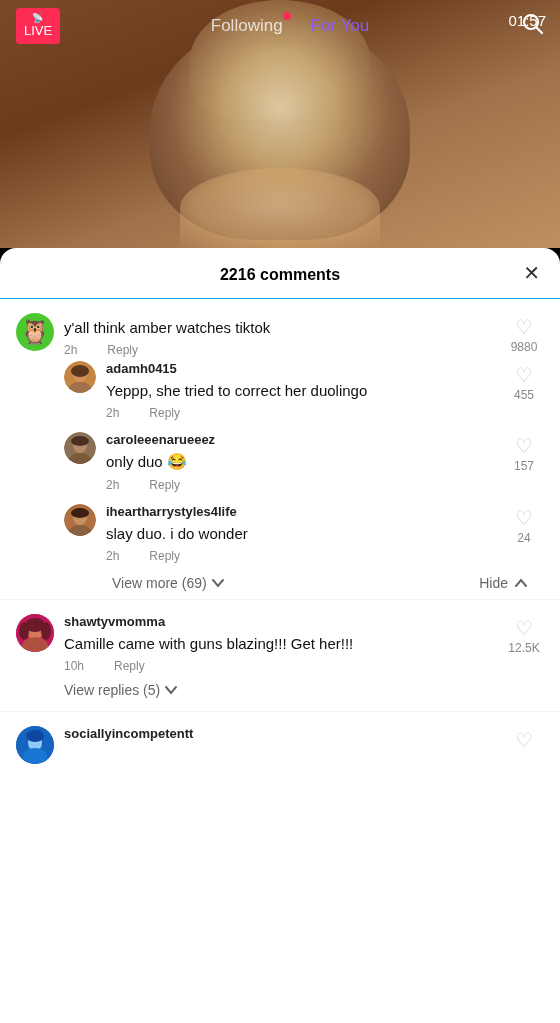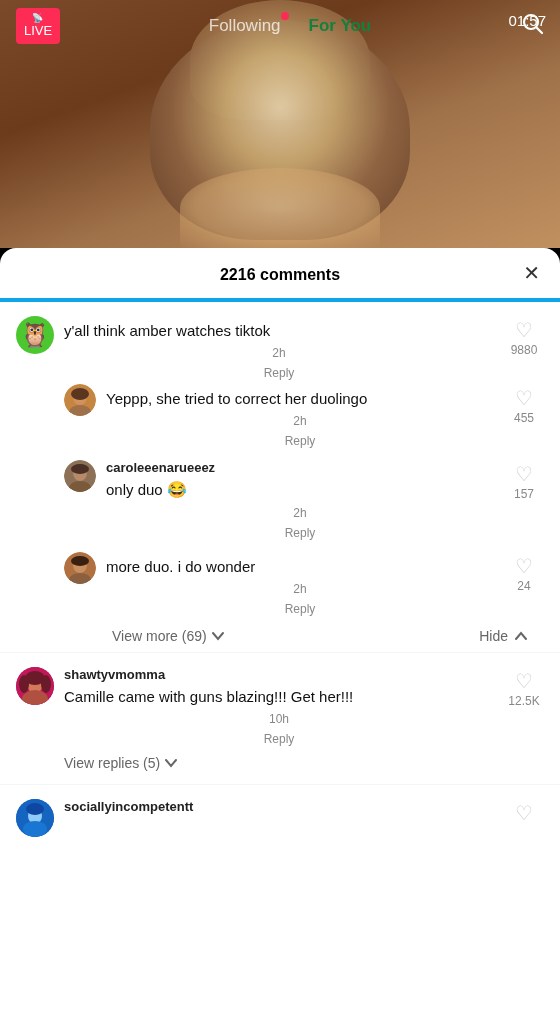--- a/index.html
+++ b/index.html
@@ -53,22 +53,22 @@
       align-items: center;
     }
     .nav-tab {
       font-size: 17px;
       color: rgba(255,255,255,0.75);
       font-weight: 500;
       cursor: pointer;
       position: relative;
     }
     .nav-tab.active {
-      color: #15803d;
-      font-weight: 700;
+      color: #8b5cf6;
+      font-weight: 400;
     }
     .nav-tab .dot {
       position: absolute;
       top: -4px;
       right: -8px;
       width: 8px;
       height: 8px;
       background: #fe2c55;
       border-radius: 50%;
     }
@@ -125,21 +125,21 @@
       border-radius: 16px 16px 0 0;
       min-height: 775px;
       padding-bottom: 20px;
     }
     .comments-header {
       display: flex;
       align-items: center;
       justify-content: center;
       padding: 18px 20px 14px;
       position: relative;
-      border-bottom: 4px solid #0ea5e9;
+      border-bottom: 1px solid #0ea5e9;
     }
     .comments-title {
       font-size: 16px;
       font-weight: 700;
       color: #000;
     }
     .close-btn {
       position: absolute;
       right: 20px;
       top: 50%;
@@ -198,24 +198,23 @@
       font-size: 13px;
     }
     .comment-text {
       font-size: 15px;
       color: #111;
       line-height: 1.4;
       margin-top: 4px;
     }
     .comment-meta {
       display: flex;
-      align-items: center;
-      gap: 6px;
+      align-items: flex-start;
+      gap: 30px;
       margin-top: 5px;
-      flex-direction: column;
     }
     .comment-time {
       font-size: 12px;
       color: #888;
     }
     .reply-btn {
       font-size: 12px;
       color: #888;
       cursor: pointer;
       font-weight: 500;
@@ -373,20 +372,21 @@
         <div class="reply-avatar">
           <div class="person-avatar person-bg1">
             <svg width="32" height="32" viewBox="0 0 32 32">
                 <ellipse cx="16" cy="13" rx="7" ry="8" fill="#d4915a"></ellipse>
                 <ellipse cx="16" cy="28" rx="11" ry="7" fill="#a0704a"></ellipse>
                 <ellipse cx="16" cy="10" rx="9" ry="6" fill="#5a3520"></ellipse>
               </svg>
           </div>
         </div>
         <div class="comment-body">
+          <div class="comment-username">adamh0415</div>
           <div class="comment-text">Yeppp, she tried to correct her duolingo</div>
           <div class="comment-meta">
             <span class="comment-time">2h</span>
             <span class="reply-btn">Reply</span>
           </div>
         </div>
         <div class="like-col">
           <span class="heart-icon">♡</span>
           <span class="like-count">455</span>
         </div>
@@ -420,21 +420,22 @@
         <div class="reply-avatar">
           <div class="person-avatar person-bg3">
             <svg width="32" height="32" viewBox="0 0 32 32">
                 <ellipse cx="16" cy="13" rx="7" ry="8" fill="#c89060"></ellipse>
                 <ellipse cx="16" cy="28" rx="11" ry="7" fill="#8a6040"></ellipse>
                 <ellipse cx="16" cy="9" rx="9" ry="5" fill="#3a2010"></ellipse>
               </svg>
           </div>
         </div>
         <div class="comment-body">
-          <div class="comment-text">more duo. i do wonder</div>
+          <div class="comment-username">iheartharrystyles4life</div>
+          <div class="comment-text">slay duo. i do wonder</div>
           <div class="comment-meta">
             <span class="comment-time">2h</span>
             <span class="reply-btn">Reply</span>
           </div>
         </div>
         <div class="like-col">
           <span class="heart-icon">♡</span>
           <span class="like-count">24</span>
         </div>
       </div>

